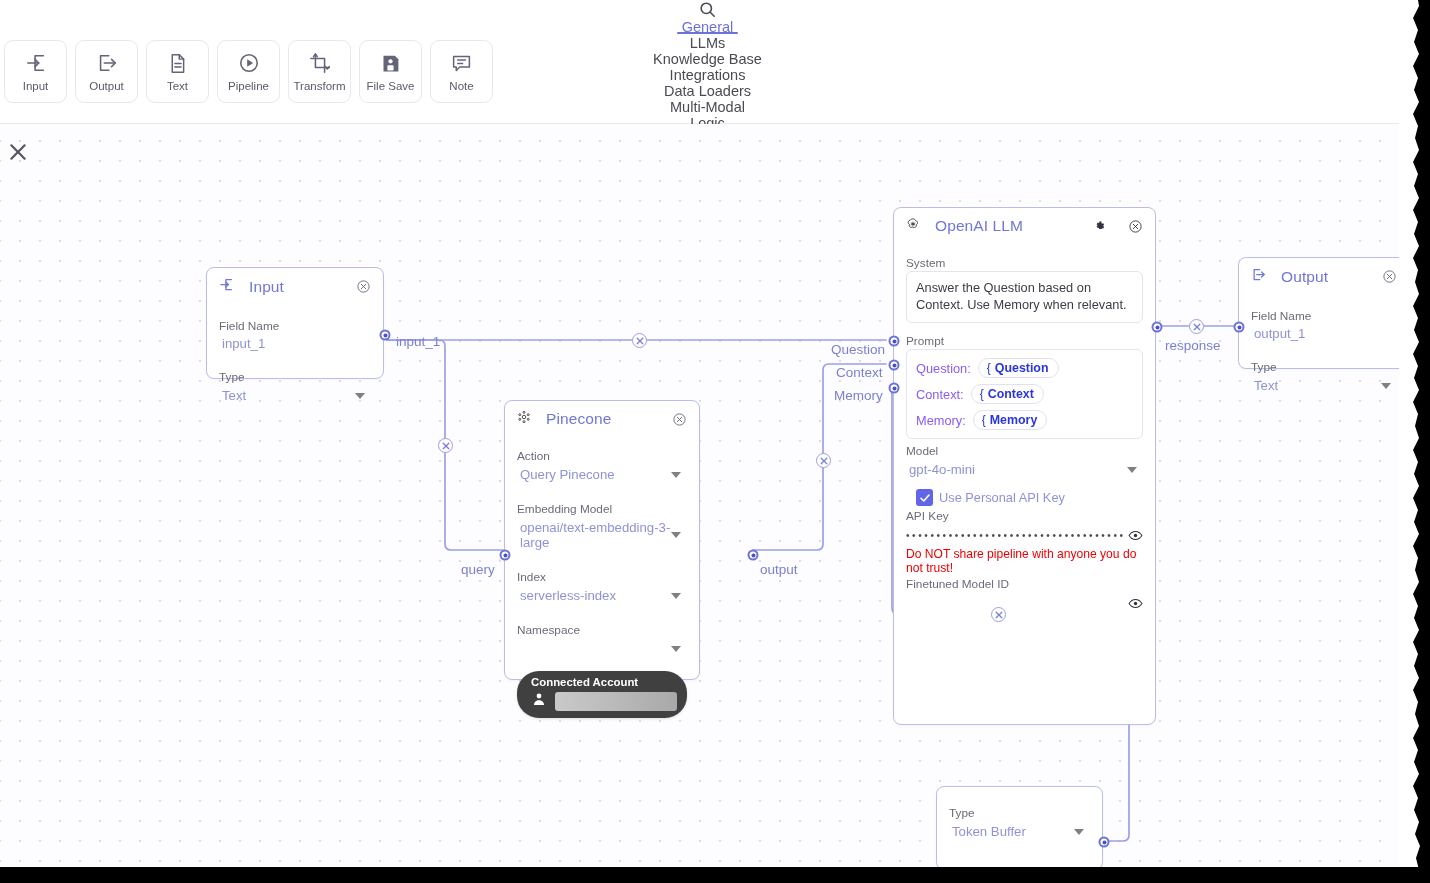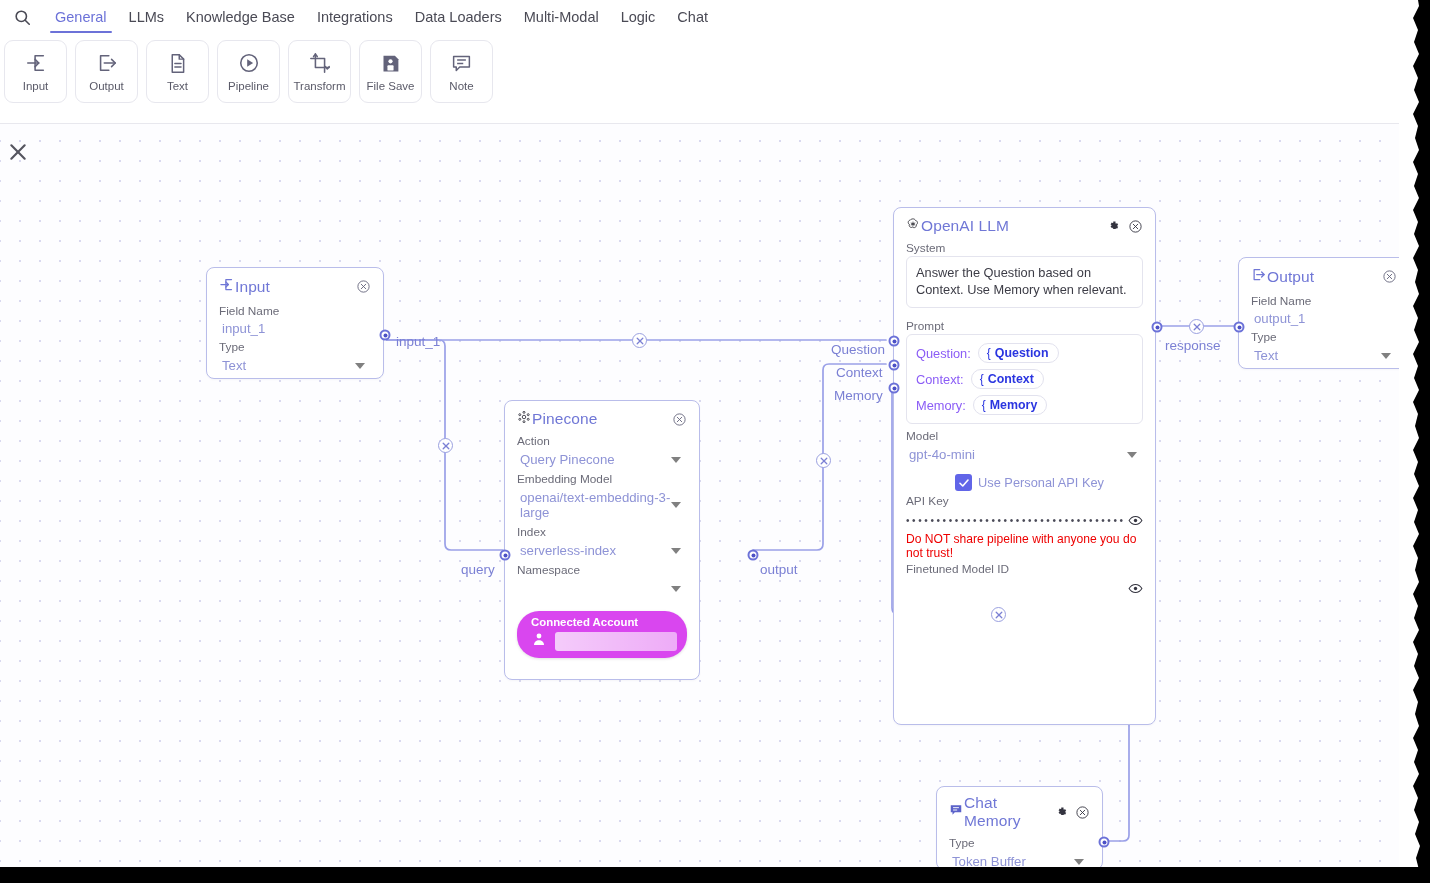--- a/index.html
+++ b/index.html
@@ -13,21 +13,21 @@
   #root { position: relative; width: 1430px; height: 883px; background:#fff; }
 
   
   .topbar {
     position: absolute; top: 0; left: 0; width: 1415px; height: 124px;
     background: #ffffff;
     border-bottom: 1px solid #e8e8ee;
   }
   .tabrow {
     position: absolute; top: 0; left: 0; height: 34px; width: 100%;
-    display: flex; align-items: center; gap: 0px;
+    display: flex; align-items: center; gap: 0px; flex-direction: column;
   }
   .search-icon {
     width: 44px; height: 34px; display:flex; align-items:center; justify-content:center;
     cursor: pointer;
   }
   .tab {
     font-size: 14.5px; color: #4a4a55; padding: 0 11px; height: 34px;
     display: flex; align-items: center; cursor: pointer; position: relative;
     white-space: nowrap;
   }
@@ -82,28 +82,28 @@
     display:flex; align-items:center; justify-content:center;
   }
 
   
   .node {
     position: absolute; background: #ffffff;
     border: 1px solid #b9bdea; border-radius: 8px; z-index: 10;
     box-shadow: 0 1px 2px rgba(60,60,110,0.04);
   }
   .node-head {
-    display: flex; align-items: center; gap: 1px;
+    display: flex; align-items: center; gap: 15px;
     padding: 9px 12px 2px 12px;
   }
   .node-title { font-size: 15.5px; color: #7077d6; font-weight: 400; letter-spacing: .1px; }
   .node-head .spacer { flex: 1; }
   .icon-btn { cursor: pointer; display:flex; align-items:center; justify-content:center; }
   .node-body { padding: 4px 12px 12px 12px; }
-  .fld-label { font-size: 11.8px; color: #6b6b78; margin-top: 2px; margin-bottom: 1px; }
+  .fld-label { font-size: 11.8px; color: #6b6b78; margin-top: 17px; margin-bottom: 1px; }
   .fld-value { font-size: 13.2px; color: #8e93d6; padding: 2px 2px 2px 3px; }
   .select {
     display: flex; align-items: center; justify-content: space-between;
     font-size: 13.2px; color: #8e93d6; padding: 3px 2px 3px 3px; cursor: pointer;
     min-height: 21px;
   }
   .caret { width:0;height:0;border-left:5px solid transparent;border-right:5px solid transparent;border-top:6px solid #555; opacity:.75; margin-right:4px;}
 
   .textbox {
     border: 1px solid #e4e4ee; border-radius: 6px; background: #fff;
@@ -116,34 +116,34 @@
   .prow { display: flex; align-items: center; gap: 7px; }
   .prow .plabel { font-size: 12.8px; color: #8b5cf6; }
   .chip {
     display: inline-flex; align-items: center; gap: 4px;
     border: 1px solid #e2e2ee; border-radius: 13px; padding: 2px 9px 2px 8px;
     font-size: 12.4px; color: #2a35e0; font-weight: 600; background: #fff;
     cursor: pointer;
   }
   .chip .br { font-weight: 400; font-size: 12px; }
 
-  .cbrow { display:flex; align-items:center; gap:6px; margin: 9px 0 0 10px; justify-content: center; }
+  .cbrow { display:flex; align-items:center; gap:6px; margin: 9px 0 0 10px; }
   .checkbox {
     width: 17px; height: 17px; border-radius: 3px; background: #6165e8;
     display:flex; align-items:center; justify-content:center; cursor:pointer;
   }
   .cb-label { font-size: 12.8px; color: #8e93d6; }
 
   .apikey-row { display:flex; align-items:center; justify-content: space-between; padding-top: 4px; }
   .dots { font-size: 10px; letter-spacing: 2.6px; color: #4b4b58; line-height: 1; }
   .warn { font-size: 12.1px; color: #ee0000; margin-top: 4px; }
   .eye { cursor:pointer; display:flex; align-items:center; }
 
   .conn-acct {
-    margin-top: 12px; background: #d946ef; border-radius: 22px;
+    margin-top: 12px; background: #404040; border-radius: 22px;
     padding: 5px 10px 7px 14px; position: relative;
     box-shadow: 0 1px 3px rgba(0,0,0,.12);
   }
   .conn-acct .ca-title { font-size: 11.4px; color: #ffffff; font-weight: 600; }
   .conn-acct .ca-row { display:flex; align-items:center; gap:8px; margin-top:3px; }
   .conn-acct .ca-bar { flex:1; height: 19px; border-radius: 3px;
     background: linear-gradient(90deg, rgba(255,255,255,.72), rgba(255,255,255,.55)); }
 
   
   .ragged-right { position:absolute; top:0; right:0; width:20px; height:883px; z-index: 200; }
@@ -552,44 +552,20 @@
         <div class="fld-label">Type</div>
         <div class="select">
           <span>Text</span>
           <span class="caret"></span>
         </div>
       </div>
       <div class="handle" style="left:0px; top:69px; transform:translate(-50%,-50%);"></div>
     </div>
 
     <div class="node" style="left:936px; top:662px; width:167px; height:84px;">
-      <div class="node-head" style="padding-top:7px;">
-        <span>
-          <svg width="14" height="14" viewBox="0 0 24 24" fill="#5b62c9">
-            <path d="M3 4h18v12h-11l-4 4v-4H3z"></path>
-            <line x1="7" y1="8" x2="17" y2="8" stroke="#fff" stroke-width="1.6"></line>
-            <line x1="7" y1="12" x2="14" y2="12" stroke="#fff" stroke-width="1.6"></line>
-          </svg>
-        </span>
-        <span class="node-title">Chat Memory</span>
-        <span class="spacer"></span>
-        <span class="icon-btn" style="margin-right:4px;">
-          <svg width="15" height="15" viewBox="0 0 24 24" fill="#33333f">
-            <path d="M12 8.2a3.8 3.8 0 100 7.6 3.8 3.8 0 000-7.6zm0 5.8a2 2 0 110-4 2 2 0 010 4z"></path>
-            <path d="M20.5 13.4l-1.6-.9a7 7 0 000-1l1.6-.9-1.8-3.1-1.6.9a7 7 0 00-.9-.5V5.1h-3.6v1.8c-.3.1-.6.3-.9.5l-1.6-.9-1.8 3.1 1.6.9a7 7 0 000 1l-1.6.9 1.8 3.1 1.6-.9c.3.2.6.4.9.5v1.8h3.6V16c.3-.1.6-.3.9-.5l1.6.9z" transform="translate(-2.6 -1)"></path>
-          </svg>
-        </span>
-        <span class="icon-btn">
-          <svg width="15" height="15" viewBox="0 0 20 20" fill="none" stroke="#33333f" stroke-width="1.2">
-            <circle cx="10" cy="10" r="7.5"></circle>
-              <line x1="7" y1="7" x2="13" y2="13" stroke-linecap="round"></line>
-              <line x1="13" y1="7" x2="7" y2="13" stroke-linecap="round"></line>
-          </svg>
-        </span>
-      </div>
       <div class="node-body" style="padding-top:2px;">
         <div class="fld-label">Type</div>
         <div class="select">
           <span>Token Buffer</span>
           <span class="caret"></span>
         </div>
       </div>
       <div class="handle" style="left:167px; top:55px; transform:translate(-50%,-50%);"></div>
     </div>
 

